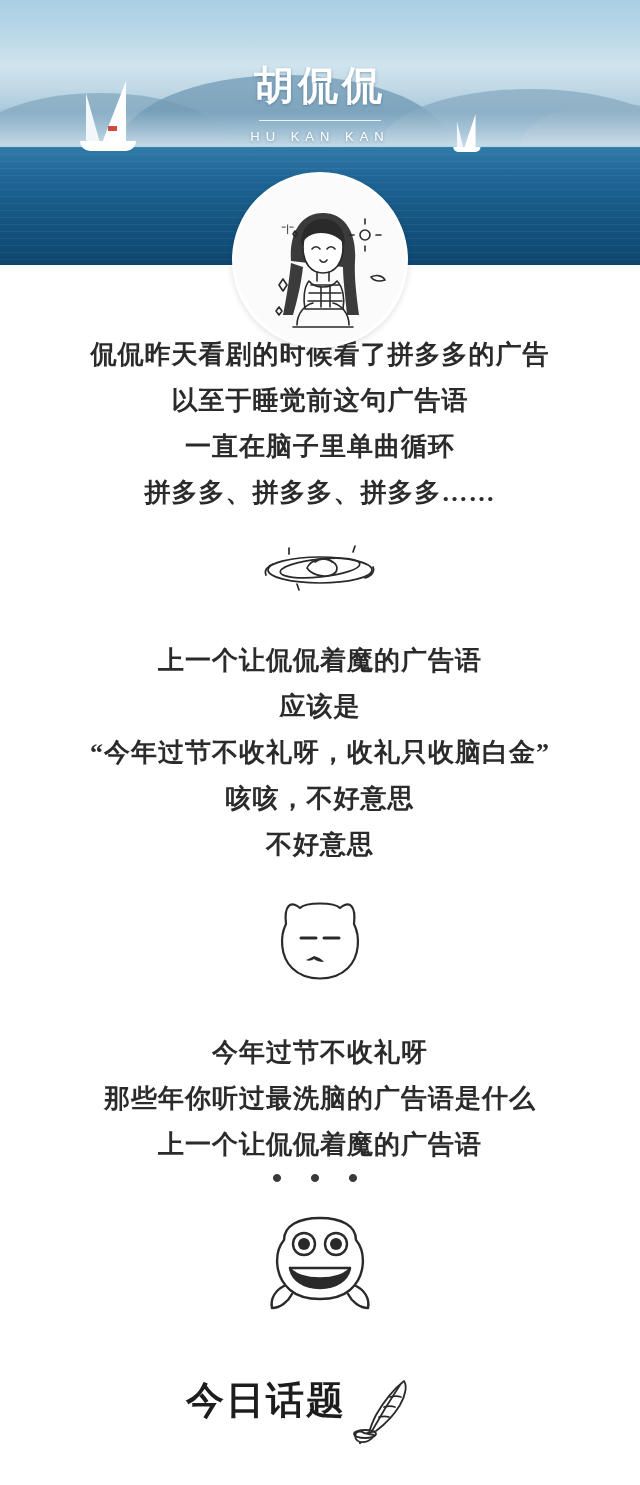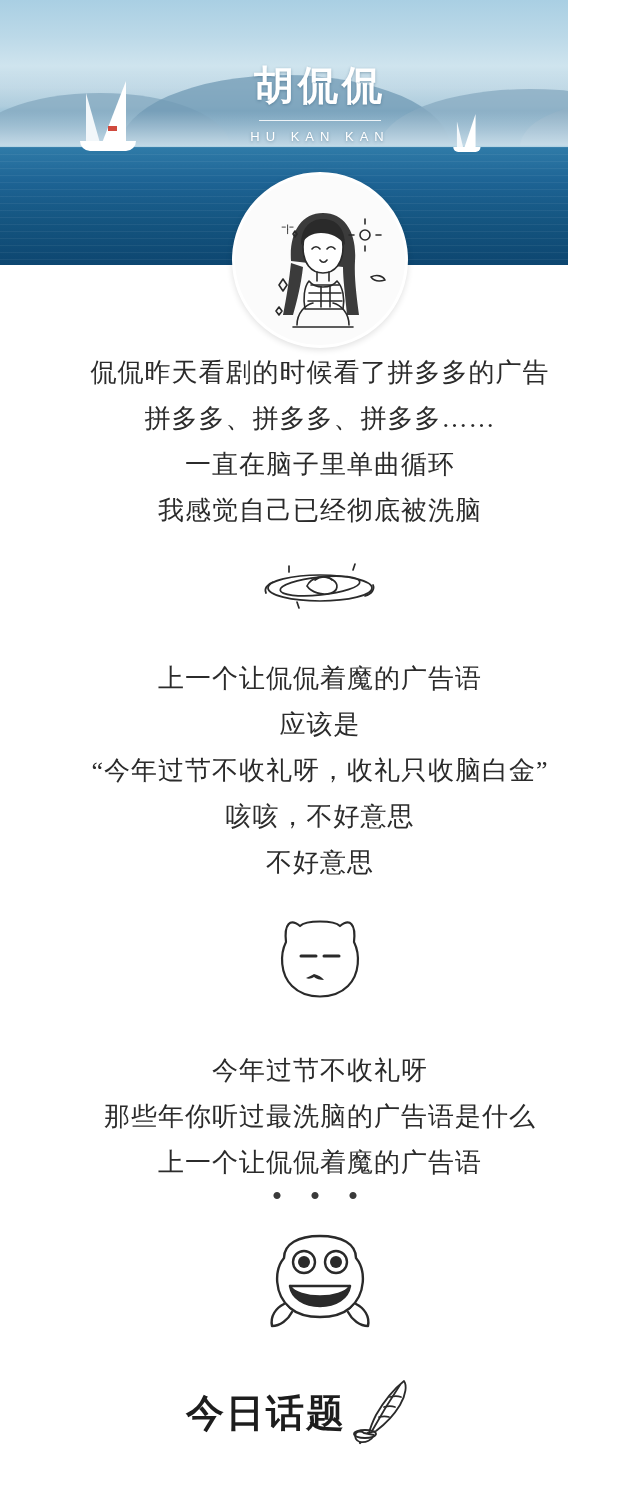--- a/index.html
+++ b/index.html
@@ -13,21 +13,21 @@
   .page {
     position: relative;
     width: 640px;
     height: 1485px;
     background: #ffffff;
   }
 
   
   .hero {
     position: relative;
-    width: 568px;
+    width: 640px;
     height: 265px;
     overflow: hidden;
     background: linear-gradient(to bottom,
       #a9cfe3 0%,
       #bcd9e8 14%,
       #cfe4ee 25%,
       #bcd6e4 33%,
       #9dc2d6 40%,
       #5e9ec0 45%,
       #2d76a5 50%,
@@ -140,22 +140,23 @@
     background: #fbfbfb;
     border: 3px solid #ffffff;
     box-shadow: 0 2px 6px rgba(0,0,0,0.12);
     overflow: hidden;
     z-index: 5;
   }
 
   
   .content {
     position: absolute;
-    left: 0; top: 350px;
+    left: 0; top: 332px;
     width: 640px;
+    font-weight: bold;
   }
   .para {
     text-align: center;
     color: #2b2b2b;
     font-size: 26px;
     line-height: 46px;
     font-family: "Liberation Serif", serif;
     letter-spacing: 1px;
   }
   .para .line { display: block; white-space: nowrap; }
@@ -172,21 +173,21 @@
     text-align:center; color:#3a3a3a; font-size:30px; letter-spacing:10px; line-height:20px;
   }
 
   
   .footer-topic {
     position: absolute;
     left: 0; bottom: 34px;
     width: 608px;
     display: flex;
     justify-content: center;
-    align-items: center;
+    align-items: flex-start;
   }
   .topic-text {
     font-size: 38px;
     font-weight: bold;
     letter-spacing: 2px;
     color: #1d1d1d;
     font-family: "Liberation Sans", sans-serif;
   }
   .quill { margin-left: 4px; }
 </style>
@@ -258,23 +259,23 @@
         <path d="M44 132 l3 4 l-3 4 l-3 -4 Z"></path>
         <path d="M60 56 l2 3 l-2 3 l-2 -3 Z"></path>
       </g>
     </svg>
   </div>
 
   <div class="content">
 
     <div class="para">
       <span class="line">侃侃昨天看剧的时候看了拼多多的广告</span>
+      <span class="line">以至于睡觉前这句广告语</span>
+      <span class="line">一直在脑子里单曲循环</span>
       <span class="line">拼多多、拼多多、拼多多……</span>
-      <span class="line">一直在脑子里单曲循环</span>
-      <span class="line">我感觉自己已经彻底被洗脑</span>
     </div>
 
     <div class="spacer-sm"></div>
 
     <div class="figure">
       <svg width="150" height="60" viewBox="0 0 150 60">
         <g fill="none" stroke="#2a2a2a" stroke-width="1.7" stroke-linecap="round">
           <ellipse cx="75" cy="32" rx="52" ry="13"></ellipse>
           <ellipse cx="75" cy="30" rx="40" ry="9" transform="rotate(-6 75 30)"></ellipse>
           <path d="M62 30 c4 -9 18 -12 26 -6 c6 4 5 11 -2 13 c-9 3 -20 -1 -24 -7 Z" fill="#fff"></path>

